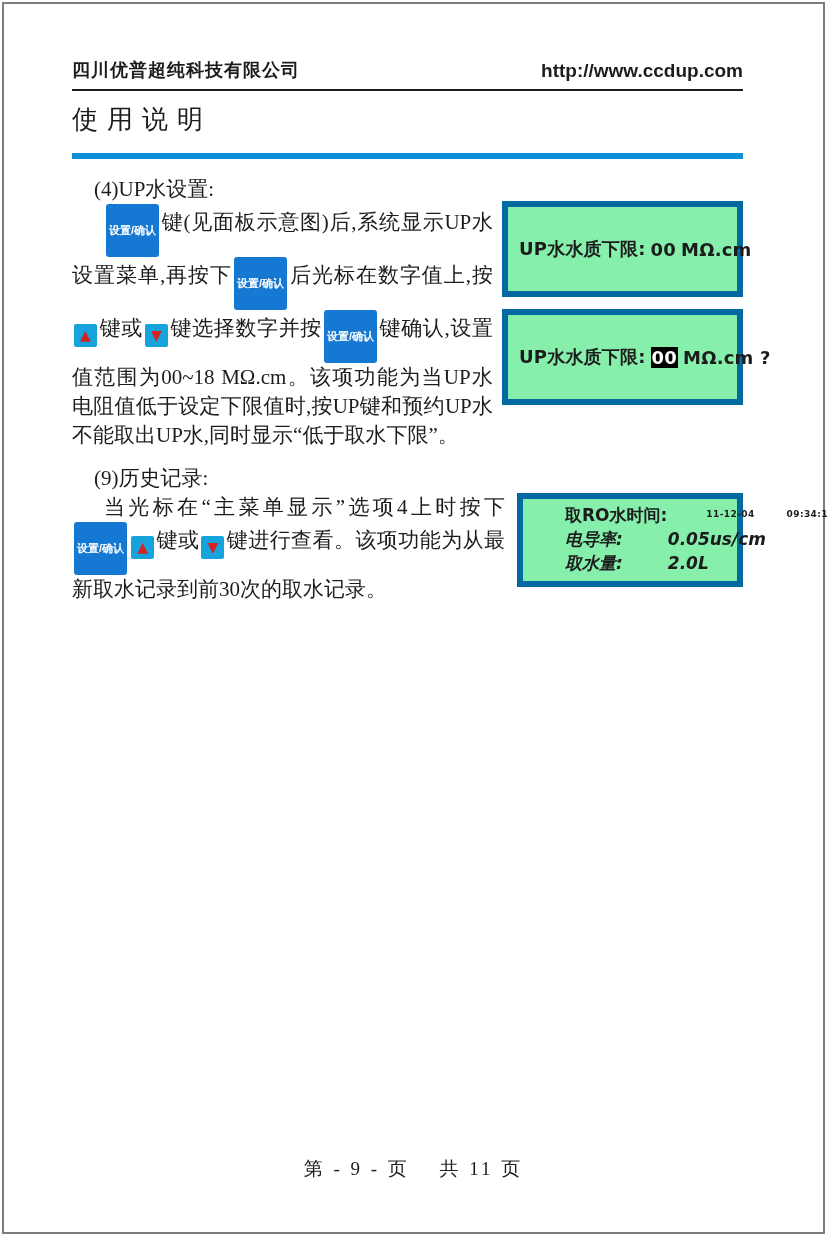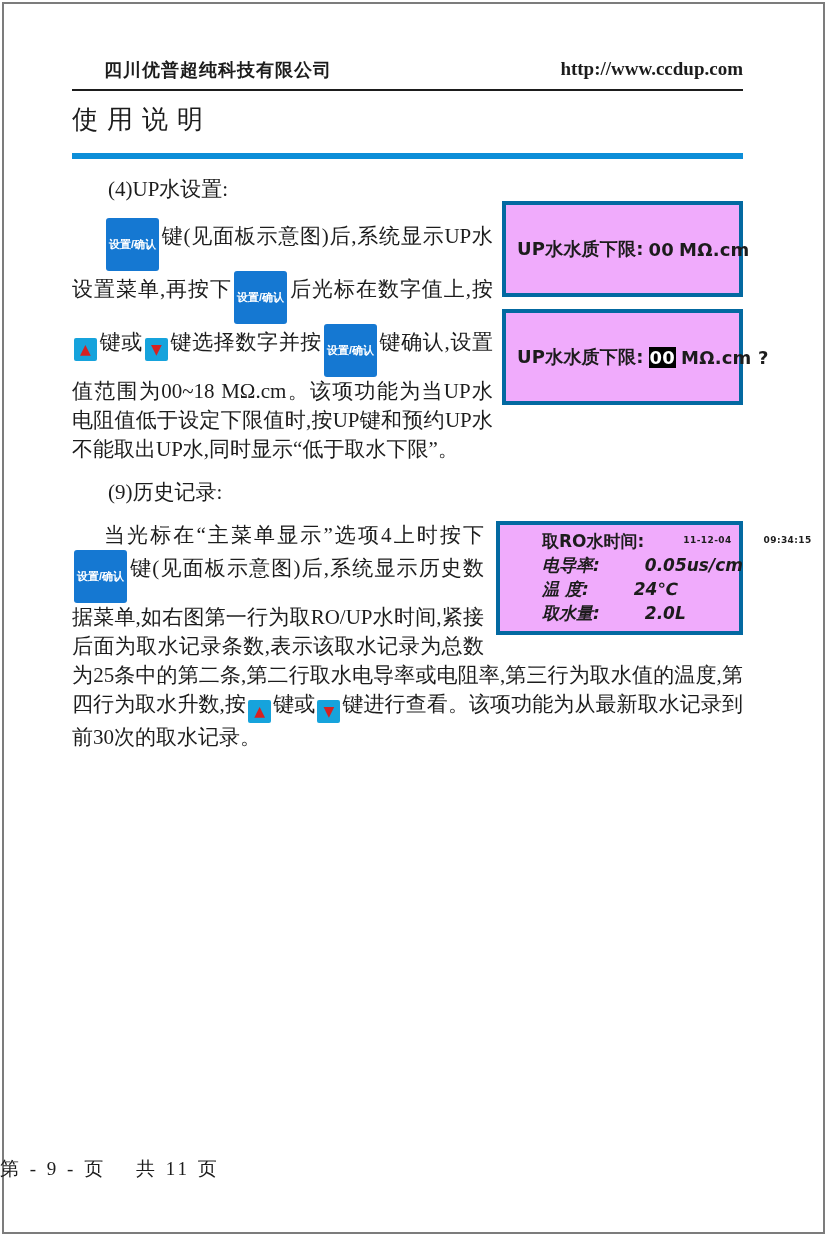--- a/index.html
+++ b/index.html
@@ -11,67 +11,67 @@
     font-family:"Liberation Serif","DejaVu Serif",serif;
     color:#1c1c1c;
   }
   .frame {
     position:absolute; left:2px; top:2px; right:2px; bottom:6px;
     border:2px solid #7c7c7c;
     pointer-events:none;
   }
   .content { position:absolute; left:72px; top:58px; width:671px; }
 
-  .header { display:flex; justify-content:space-between; align-items:flex-start;
-            font-family:Liberation Serif, serif;margin-left:32px; }
+  .header { display:flex; justify-content:space-between; align-items:flex-end;
+            font-family:Liberation Sans, sans-serif; }
   .company { font-size:18px; font-weight:600; letter-spacing:1px; }
   .url { font-size:19px; font-weight:600; }
   .hr-black { height:2px; background:#1d1d1d; margin-top:7px; }
 
   .title { font-size:26px; font-weight:400; letter-spacing:9px; line-height:42px; margin:8px 0 12px 0; }
   .hr-blue { height:6px; background:#0d8ed8; margin-top:3px; }
 
   .sec { position:relative; }
   .sec4 { margin-top:16px; }
   .sec5 { margin-top:14px; }
-  .heading { font-size:21px; line-height:29px; margin:14px; text-indent:22px; }
+  .heading { font-size:21px; line-height:29px; margin:0; text-indent:22px; }
   .para { font-size:21px; line-height:29px; margin:0; text-align:justify; text-indent:32px; }
   .sec4 .para { width:421px; }
   .sec5 .para { width:671px; }
 
   
   .key { display:inline-flex; align-items:center; justify-content:center;
          vertical-align:-5px; margin:0 2px; }
   .key-set { background:#1578d2; color:#ffffff; border-radius:3px;
              font:bold 11px/1 "Liberation Sans","DejaVu Sans",sans-serif;
              padding:21px 3px; letter-spacing:0; text-indent:0; }
   .key-arrow { width:23px; height:23px; background:#16a3dc; border-radius:2px; }
   .tri { color:#d62121; font-family:"DejaVu Sans",sans-serif; font-size:14px; line-height:1; text-indent:0; }
 
   
   .box-col { position:absolute; top:26px; right:0; width:241px; }
-  .lcd { border:4px solid #0369a1; background:#f0abfc; box-sizing:border-box;
+  .lcd { border:6px solid #0369a1; background:#86efac; box-sizing:border-box;
          font-family:"DejaVu Sans","Liberation Sans",sans-serif; font-weight:bold; }
   .box { height:96px; display:flex; align-items:center; padding-left:11px;
          font-size:18px; letter-spacing:0.2px; white-space:nowrap; }
   .box + .box { margin-top:12px; }
   .box .seg { margin-right:5px; text-indent:0; }
   .inv { background:#000000; color:#ffffff; padding:0 1px; }
 
   
-  .hist-wrap { float:right; width:247px; margin:0 0 15px 12px; }
+  .hist-wrap { float:right; width:226px; margin:0 0 15px 12px; }
   .hist { padding:4px 8px 6px 10px; font-size:17px; line-height:24px; }
   .hist-row { display:flex; align-items:baseline; white-space:nowrap;font-style:italic; }
   .hist-row1 { display:flex; align-items:center; white-space:nowrap; }
   .dt { display:flex; flex-direction:row; font-size:9px; line-height:9.5px;
         margin-left:7px; letter-spacing:0.4px; }
   .count { margin-left:auto; padding-right:1px; }
   .hist-val { margin-left:13px; }
 
-  .footer { position:absolute; bottom:58px; left:0; width:100%; text-align:left;
+  .footer { position:absolute; bottom:58px; left:0; width:100%; text-align:center;
             font-size:19px; letter-spacing:3px; }
 </style>
 </head>
 <body>
 
 <div class="page">
   <div class="frame"></div>
 
   <div class="content">
     <div class="header">
@@ -121,31 +121,27 @@
               <span>11-12-04</span>
               <span>09:34:15</span>
             </span>
             <span class="count">25-2</span>
           </span>
           <span class="hist-row">
             <span>电导率:</span>
             <span class="hist-val">0.05us/cm</span>
           </span>
           <span class="hist-row">
-            <span>温  度:</span>
-            <span class="hist-val">24℃</span>
-          </span>
-          <span class="hist-row">
             <span>取水量:</span>
             <span class="hist-val">2.0L</span>
           </span>
         </span>
           </span><span>当光标在“主菜单显示”选项4上时按下</span><span class="key key-set">
             <span>设置/确认</span>
-          </span><span>键(见面板示意图)后,系统显示历史数据菜单,如右图第一行为取RO/UP水时间,紧接后面为取水记录条数,表示该取水记录为总数为25条中的第二条,第二行取水电导率或电阻率,第三行为取水值的温度,第四行为取水升数,按</span><span class="key key-arrow">
+          </span><span class="key key-arrow">
             <span class="tri">▲</span>
           </span><span>键或</span><span class="key key-arrow">
             <span class="tri">▼</span>
           </span><span>键进行查看。该项功能为从最新取水记录到前30次的取水记录。</span></p>
     </div>
   </div>
 
   <div class="footer">第 - 9 - 页　 共 11 页</div>
 </div>
 

